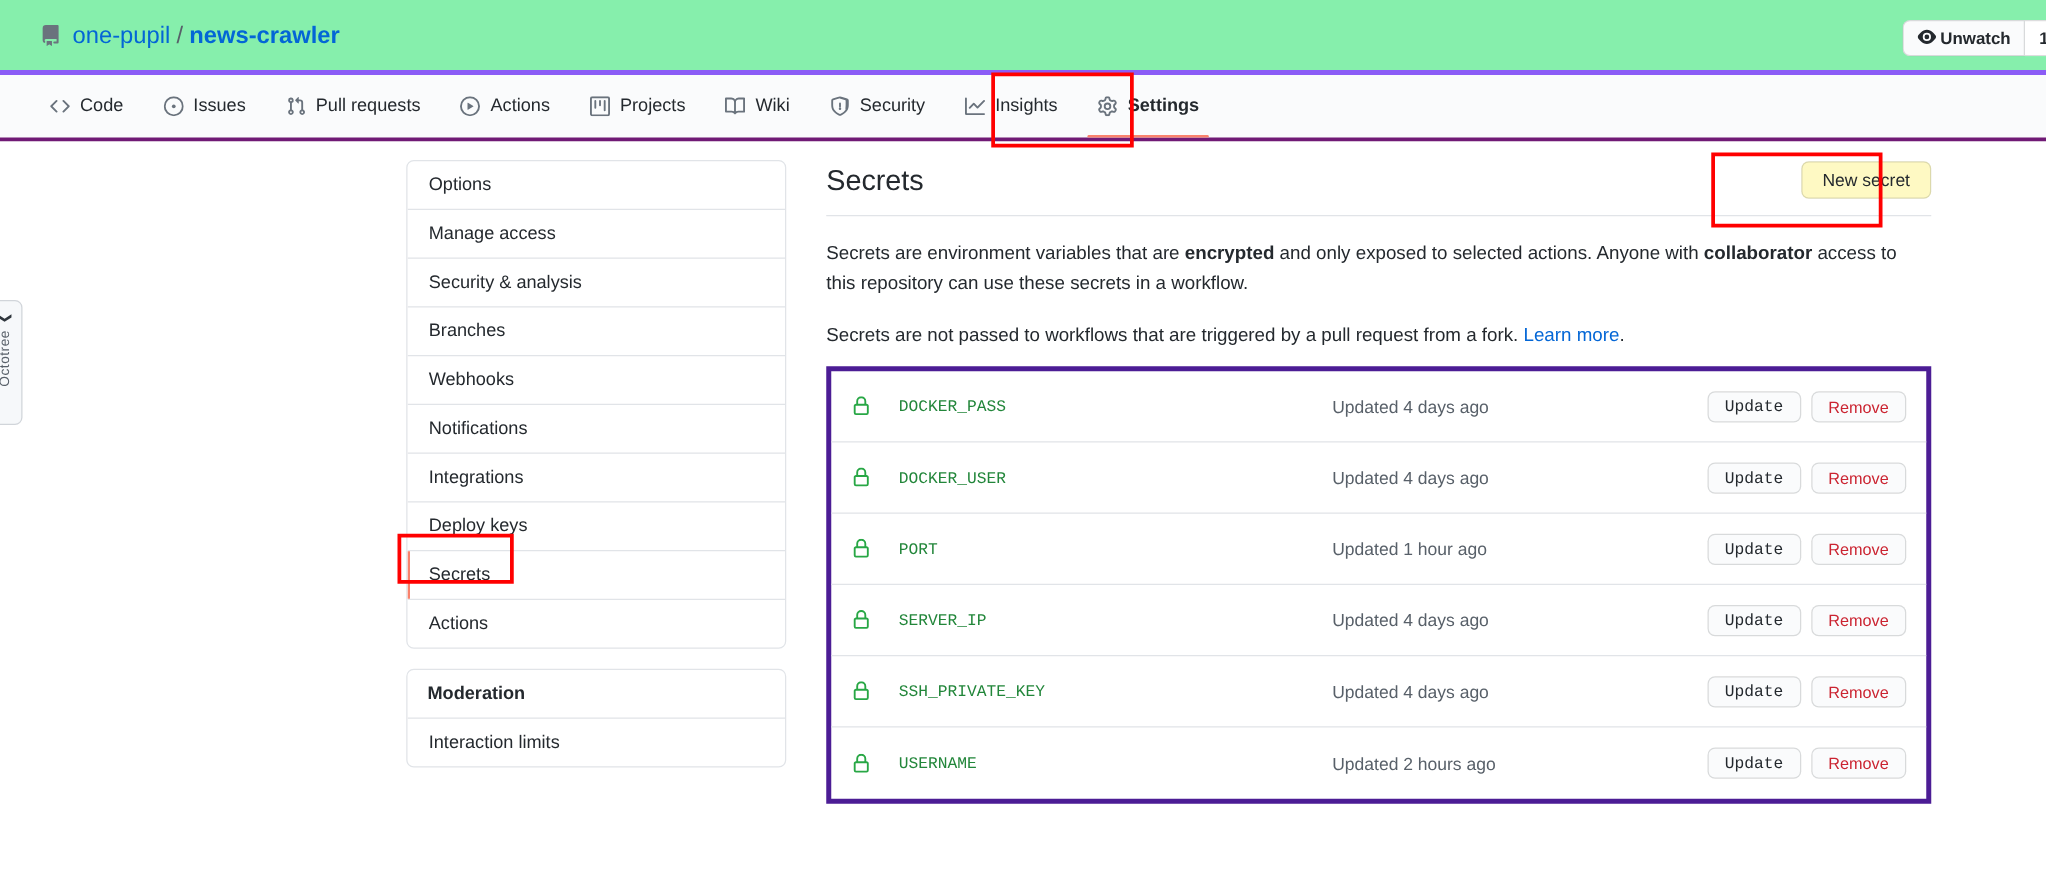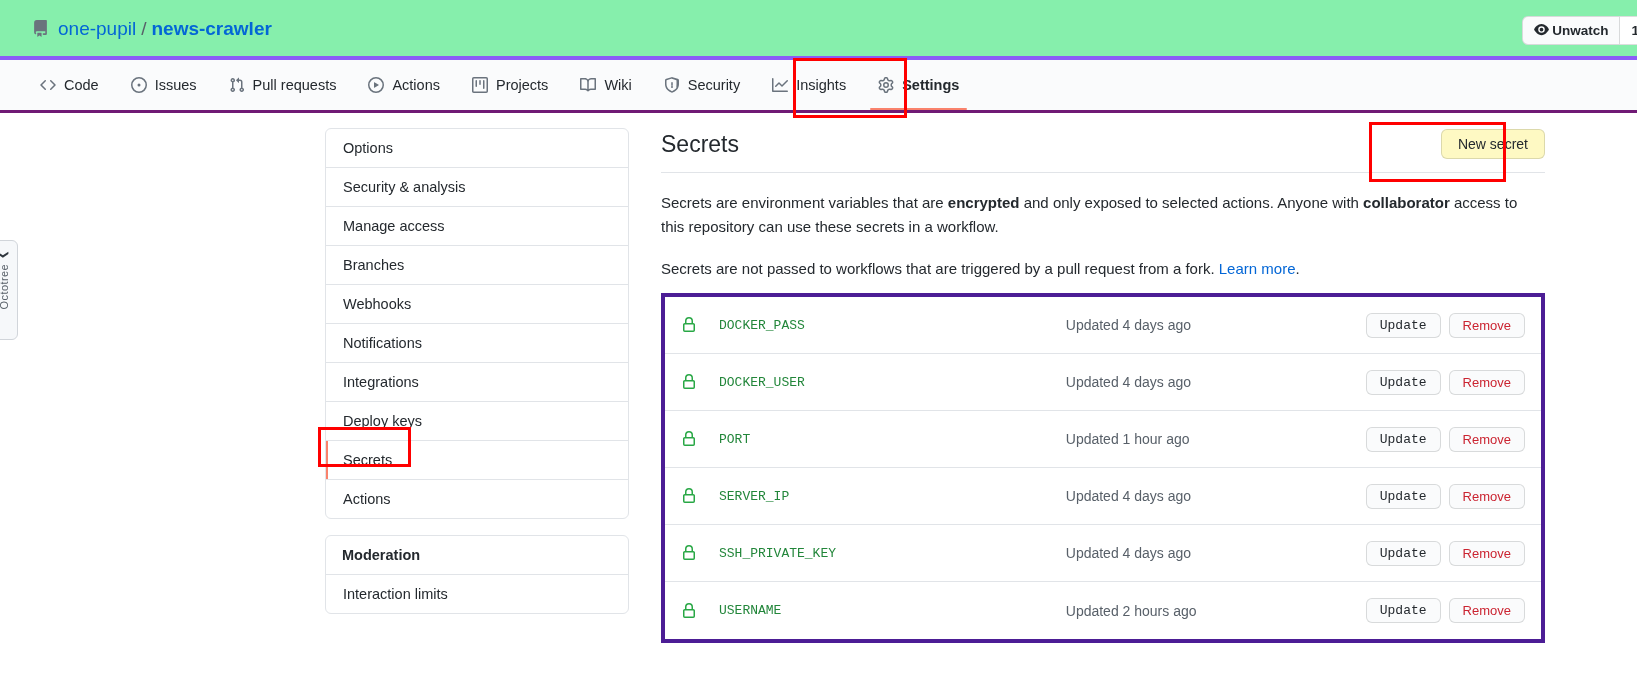--- a/index.html
+++ b/index.html
@@ -445,22 +445,22 @@
 <div class="octotree">
   <span class="octotree-chevron">❯</span>
   <span class="octotree-label">Octotree</span>
 </div>
 
 <div class="page-body">
 
   <div class="settings-sidebar">
     <div class="menu-card">
       <a class="menu-item" href="#">Options</a>
+      <a class="menu-item" href="#">Manage access</a>
       <a class="menu-item" href="#">Security &amp; analysis</a>
-      <a class="menu-item" href="#">Manage access</a>
       <a class="menu-item" href="#">Branches</a>
       <a class="menu-item" href="#">Webhooks</a>
       <a class="menu-item" href="#">Notifications</a>
       <a class="menu-item" href="#">Integrations</a>
       <a class="menu-item" href="#">Deploy keys</a>
       <a class="menu-item selected" href="#">Secrets</a>
       <a class="menu-item" href="#">Actions</a>
     </div>
 
     <div class="menu-card">

